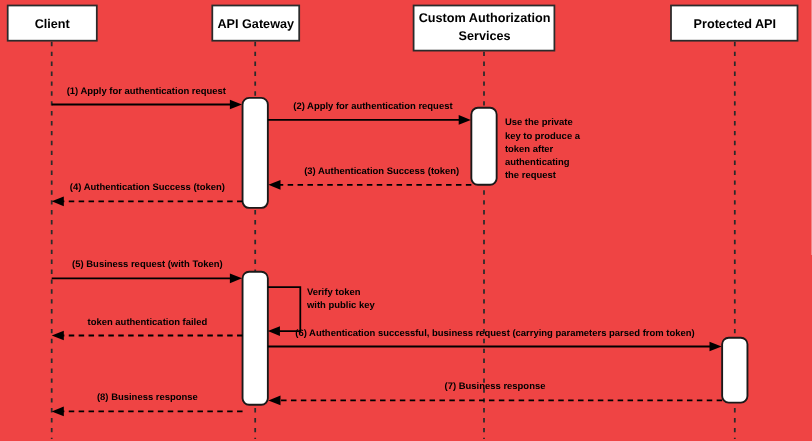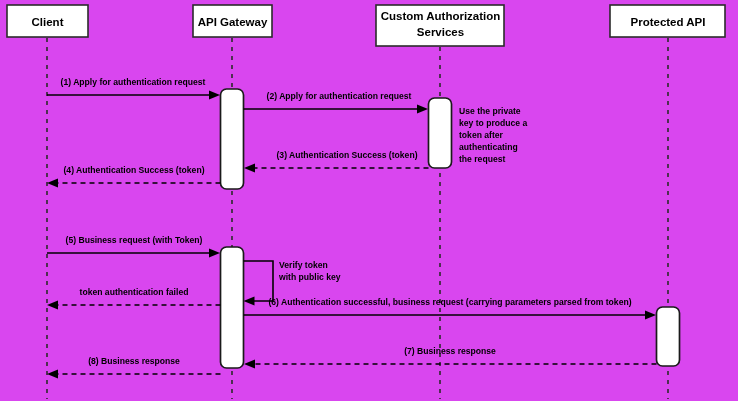--- a/index.html
+++ b/index.html
@@ -8,21 +8,21 @@
     padding: 0;
     background: #ffffff;
   }
   body {
     font-family: "Liberation Sans", sans-serif;
   }
   #diagram-root {
     position: relative;
     width: 738px;
     height: 401px;
-    background: #d946ef;
+    background: #ef4444;
     overflow: hidden;
   }
   .svg-layer {
     position: absolute;
     left: 0;
     top: 0;
     width: 738px;
     height: 401px;
   }
   text {

